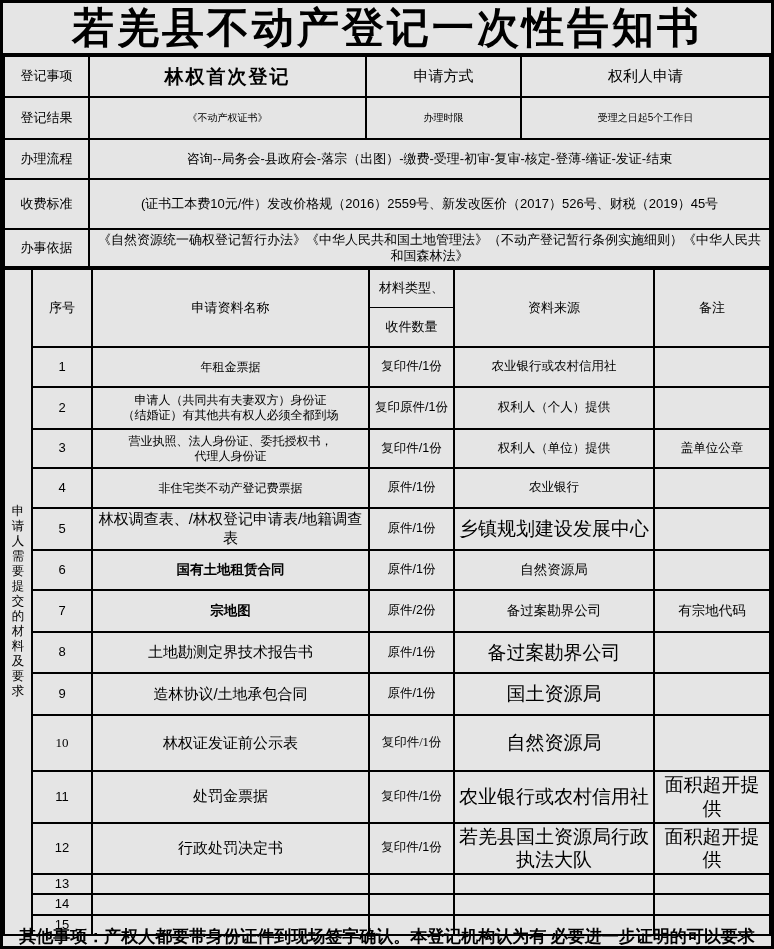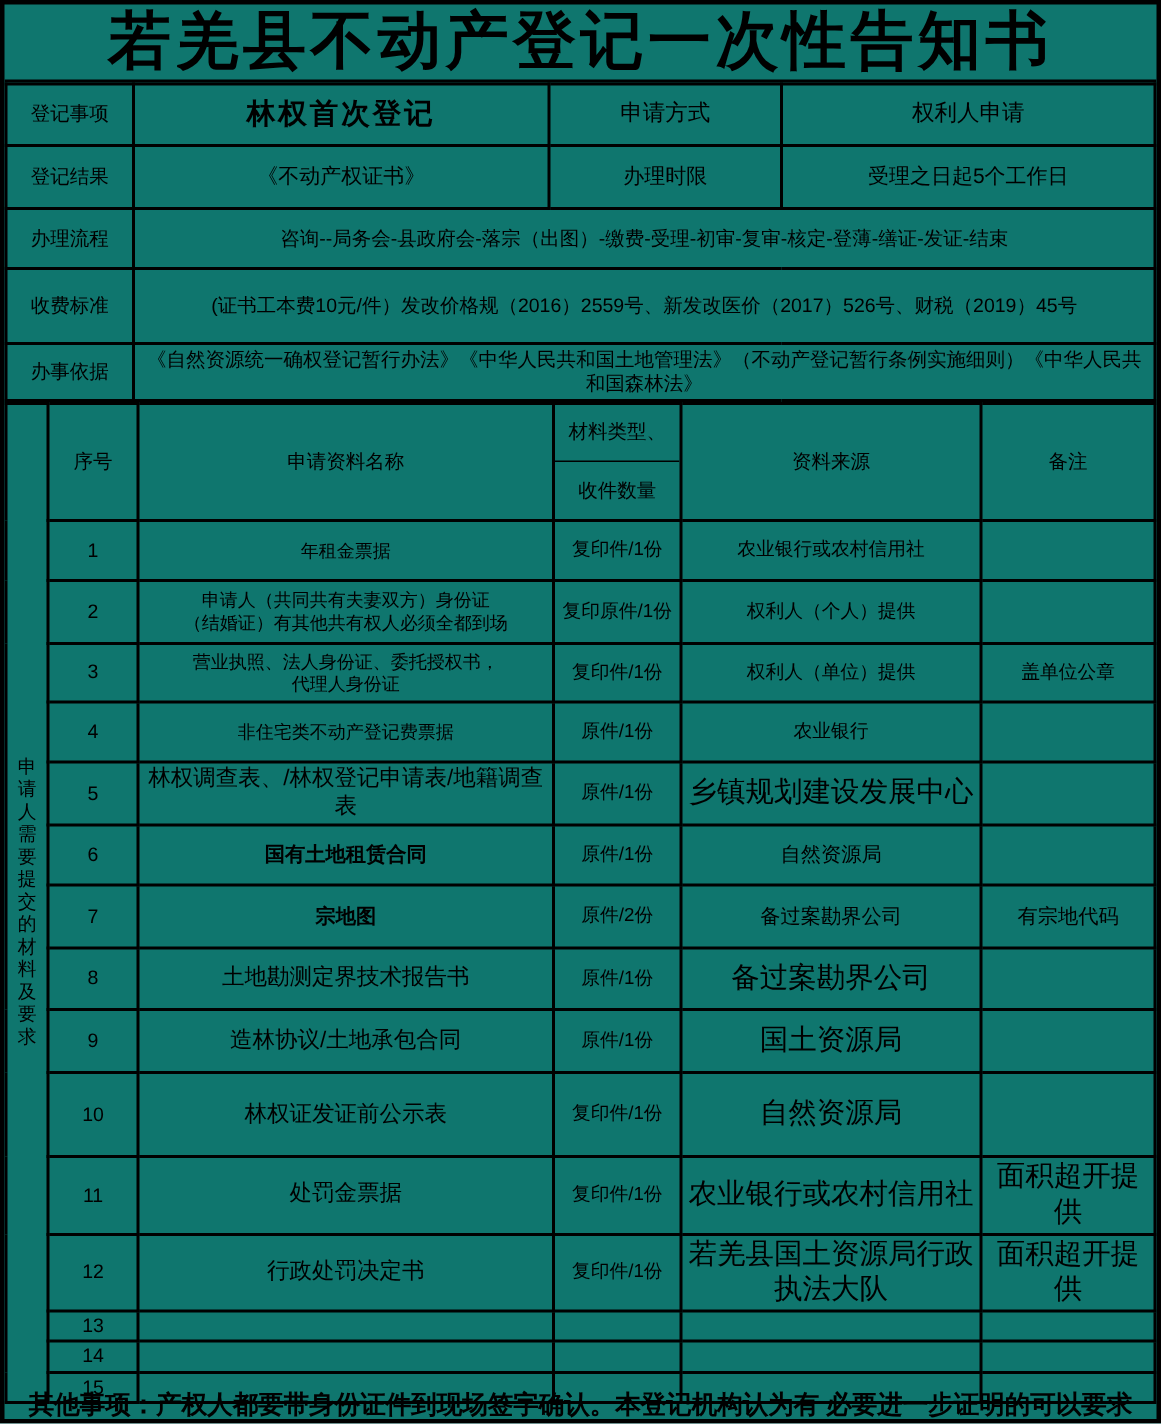--- a/index.html
+++ b/index.html
@@ -5,21 +5,21 @@
   * { margin:0; padding:0; box-sizing:border-box; }
   html,body { background:#fff; }
   body {
     width:774px;
     font-family:"Liberation Sans","DejaVu Sans",sans-serif;
     color:#000;
   }
   .sheet {
     width:774px; height:949px;
     border:3px solid #000;
-    background:#0f766e;
+    background:#e5e5e5;
     display:flex; flex-direction:column;
     overflow:hidden;
   }
   .title {
     height:52px; flex:none;
     border-bottom:2px solid #000;
     display:flex; align-items:center; justify-content:center;
     font-family:"Liberation Serif","DejaVu Serif",serif;
     font-size:42px; font-weight:bold; letter-spacing:3px; line-height:1;
     white-space:nowrap;
@@ -28,21 +28,21 @@
   td {
     border:2px solid #000;
     text-align:center; vertical-align:middle;
     padding:1px 2px; overflow:hidden;
     font-size:13px; line-height:1.25;
   }
   
   .info td.lbl { font-size:13px; }
   .info td.val-big { font-size:19px; font-weight:bold; letter-spacing:2px; }
   .info td.val-mid { font-size:15px; }
-  .info td.val { font-size:14px; }
+  .info td.val { font-size:10px; }
   .info td.wide-val { font-size:13px; }
   
   .materials td.side {
     font-size:12.5px; line-height:1.2; padding:0 1px;
     word-break:break-all; text-align:center;
   }
   .materials td.split { padding:0; }
   .split-top, .split-bot {
     height:38px; display:flex; align-items:center; justify-content:center;
     font-size:13px;
@@ -200,21 +200,21 @@
           <td class="source-cell">备过案勘界公司</td>
           <td class="note-cell"></td>
         </tr>
         <tr class="mat-row scale-lg" style="height: 42px;">
           <td class="seq-cell">9</td>
           <td class="name-cell">造林协议/土地承包合同</td>
           <td class="type-cell">原件/1份</td>
           <td class="source-cell">国土资源局</td>
           <td class="note-cell"></td>
         </tr>
-        <tr class="mat-row scale-lg" style="height: 56px;">
+        <tr class="mat-row scale-lg" style="height: 56px; font-family: Liberation Serif, serif;">
           <td class="seq-cell">10</td>
           <td class="name-cell">林权证发证前公示表</td>
           <td class="type-cell">复印件/1份</td>
           <td class="source-cell">自然资源局</td>
           <td class="note-cell"></td>
         </tr>
         <tr class="mat-row scale-lg" style="height: 39px;">
           <td class="seq-cell">11</td>
           <td class="name-cell">处罚金票据</td>
           <td class="type-cell">复印件/1份</td>

